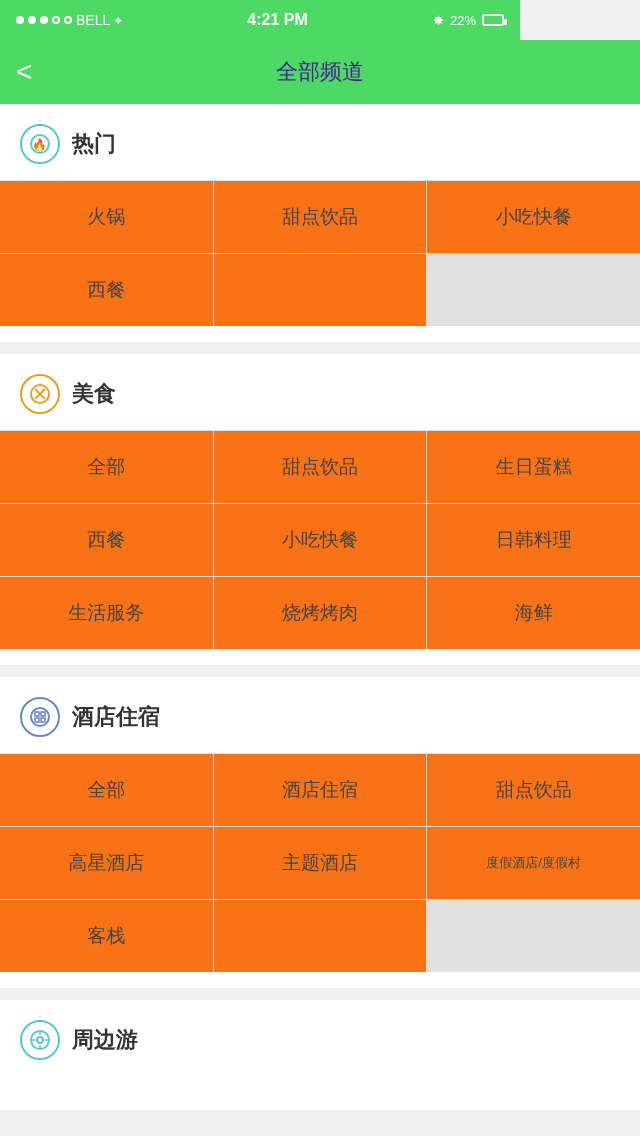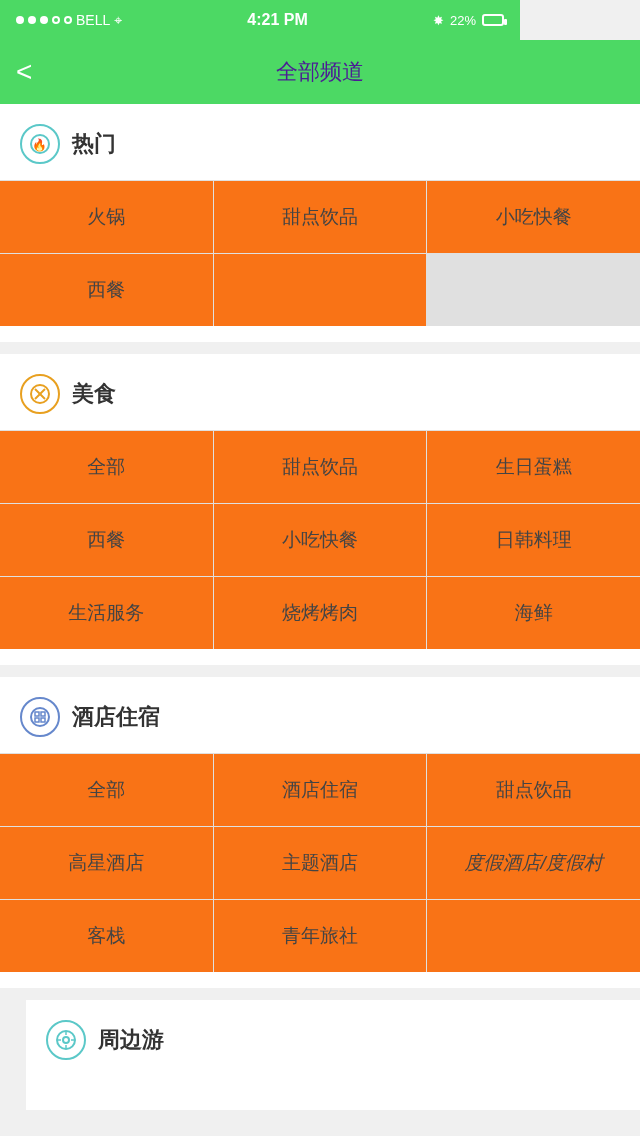--- a/index.html
+++ b/index.html
@@ -207,28 +207,27 @@
         </svg>
       </div>
       <span class="section-title">酒店住宿</span>
     </div>
     <div class="grid">
       <div class="grid-item">全部</div>
       <div class="grid-item">酒店住宿</div>
       <div class="grid-item">甜点饮品</div>
       <div class="grid-item">高星酒店</div>
       <div class="grid-item">主题酒店</div>
-      <div class="grid-item" style="font-size:19px;font-style:italic;">度假酒店/度假村</div>
+      <div class="grid-item" style="font-size:13px;">度假酒店/度假村</div>
       <div class="grid-item">客栈</div>
-      <div class="grid-item">青年旅社</div>
       <div class="grid-item"></div>
     </div>
   </div>
 
-  <div class="section" style="padding-bottom:34px;margin-left:26px;">
+  <div class="section" style="padding-bottom:34px;">
     <div class="section-header">
       <div class="section-icon icon-travel">
         <svg width="22" height="22" viewBox="0 0 22 22" fill="none">
           <circle cx="11" cy="11" r="9" stroke="#5bc8c8" stroke-width="2" fill="none"></circle>
           <circle cx="11" cy="11" r="3" stroke="#5bc8c8" stroke-width="2" fill="none"></circle>
           <line x1="11" y1="2" x2="11" y2="6" stroke="#5bc8c8" stroke-width="1.5"></line>
           <line x1="11" y1="16" x2="11" y2="20" stroke="#5bc8c8" stroke-width="1.5"></line>
           <line x1="2" y1="11" x2="6" y2="11" stroke="#5bc8c8" stroke-width="1.5"></line>
           <line x1="16" y1="11" x2="20" y2="11" stroke="#5bc8c8" stroke-width="1.5"></line>
         </svg>

